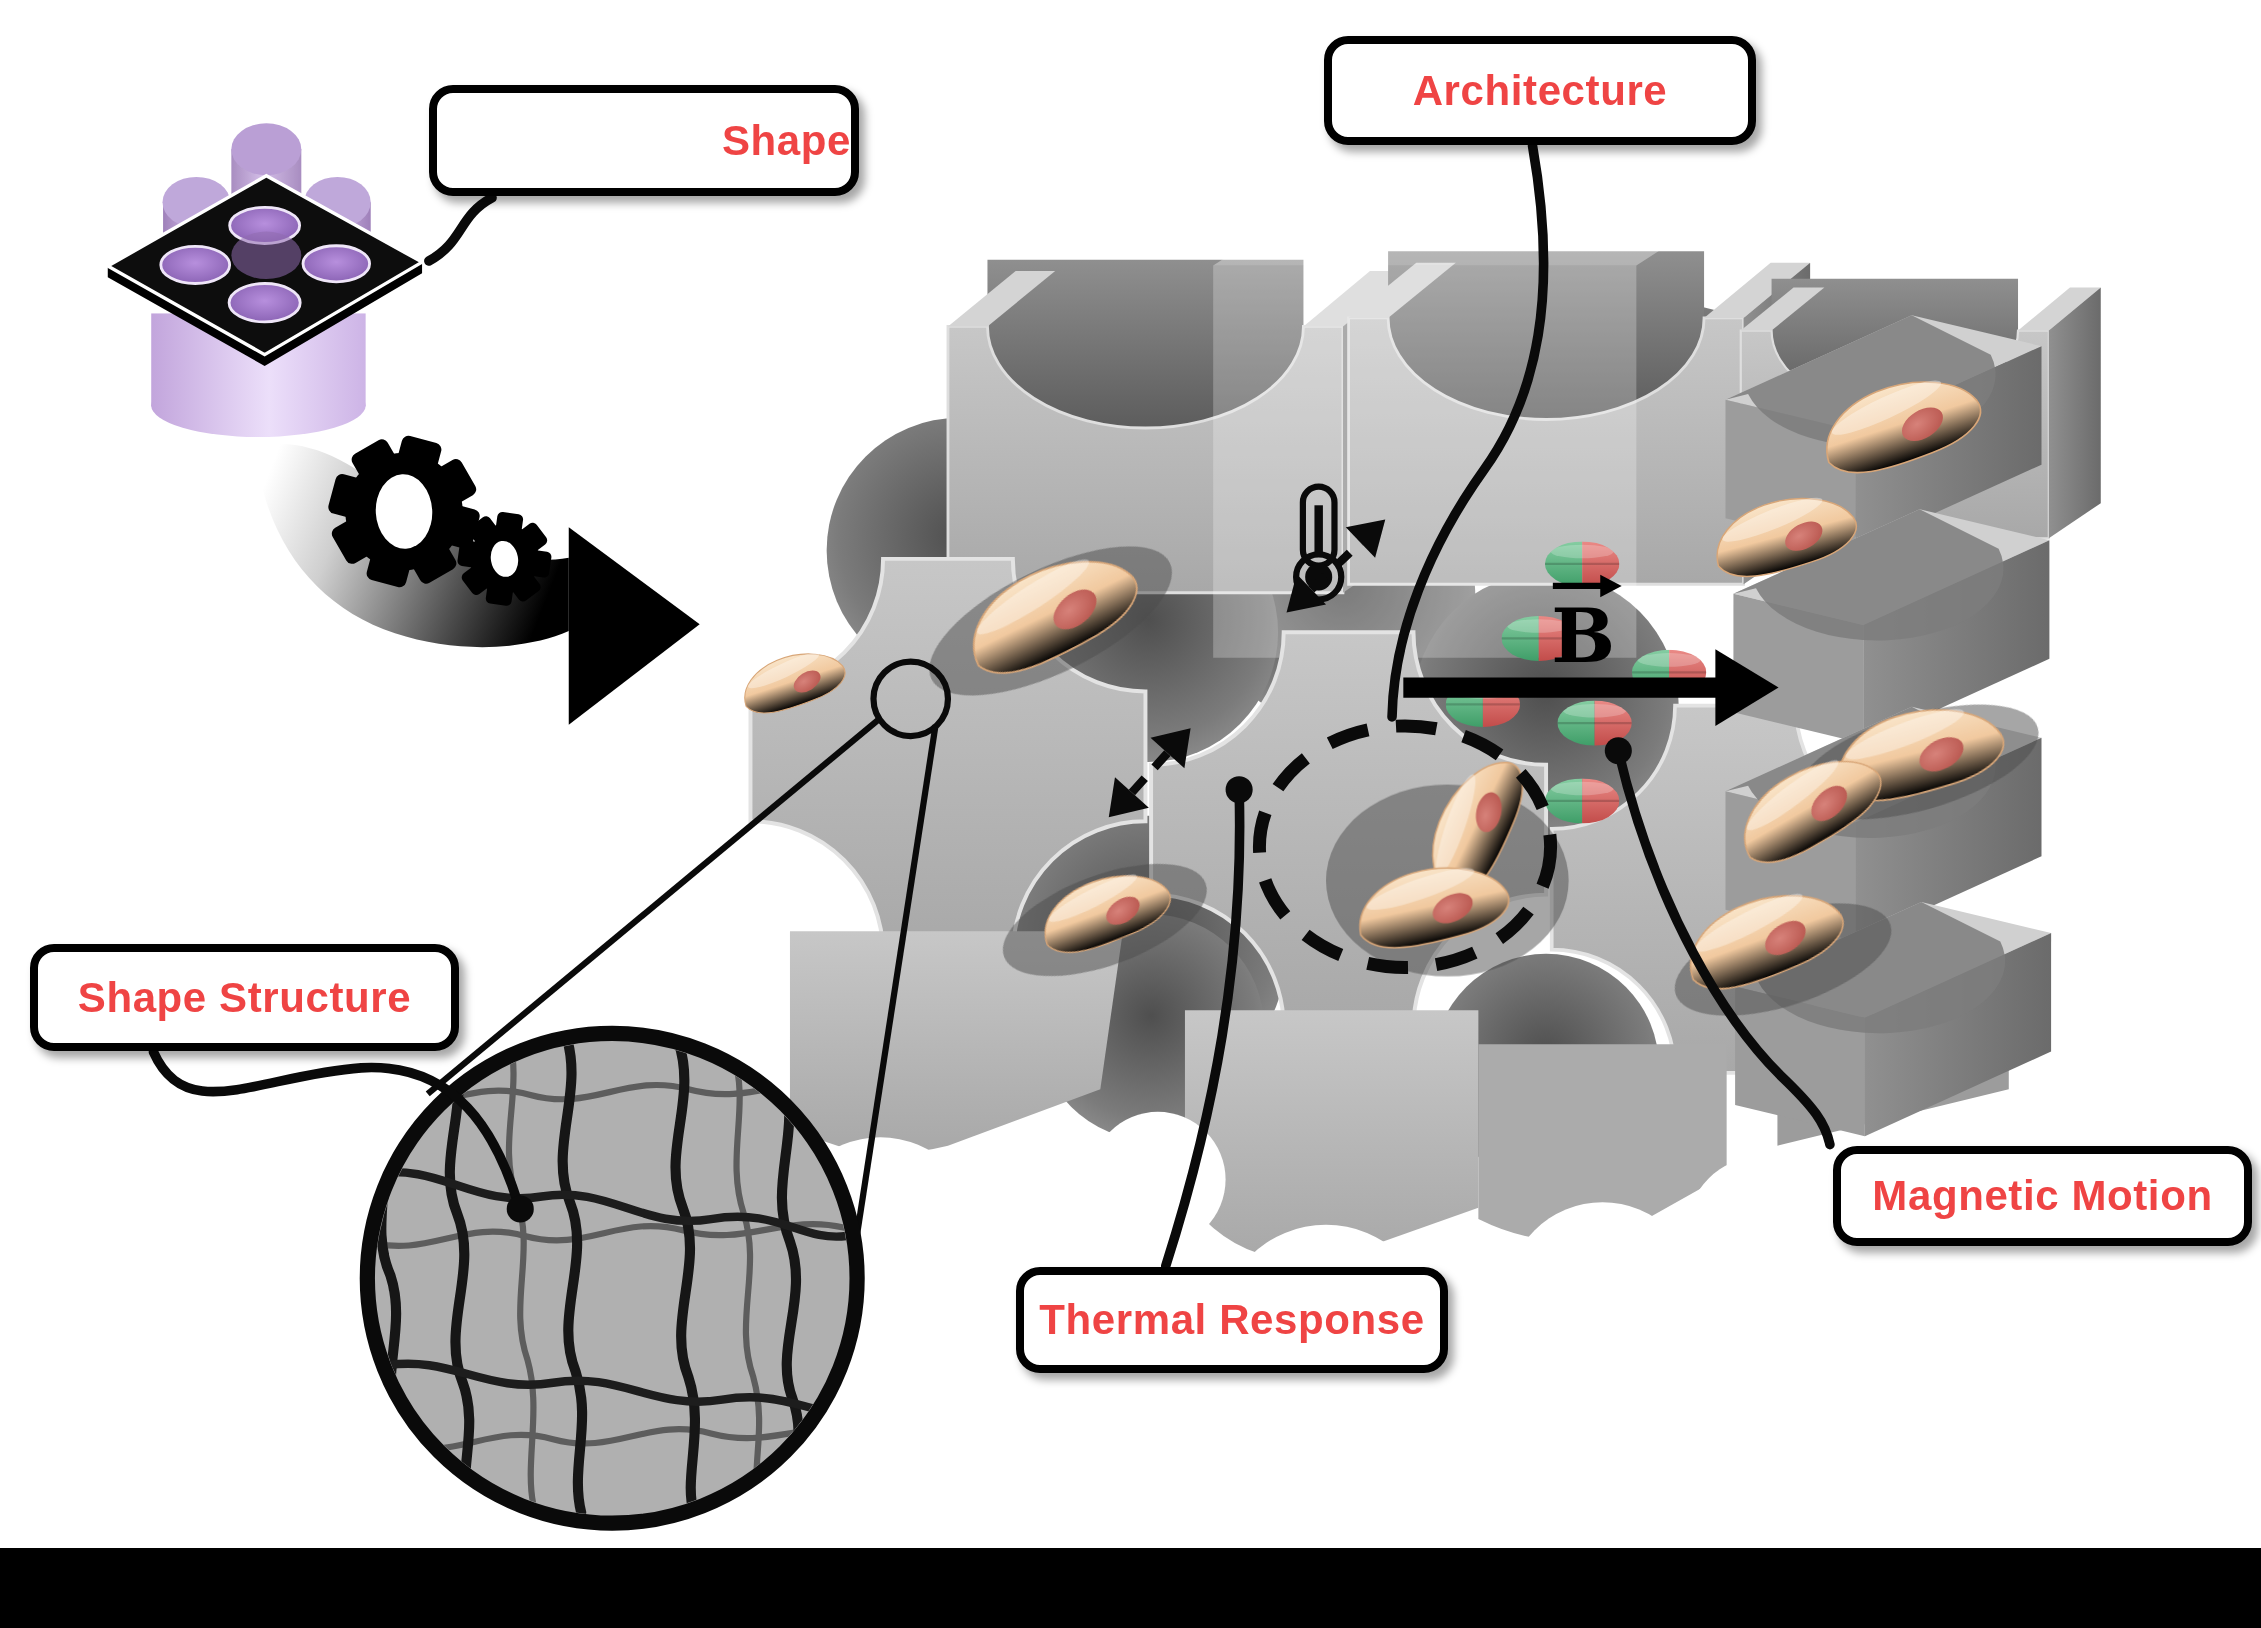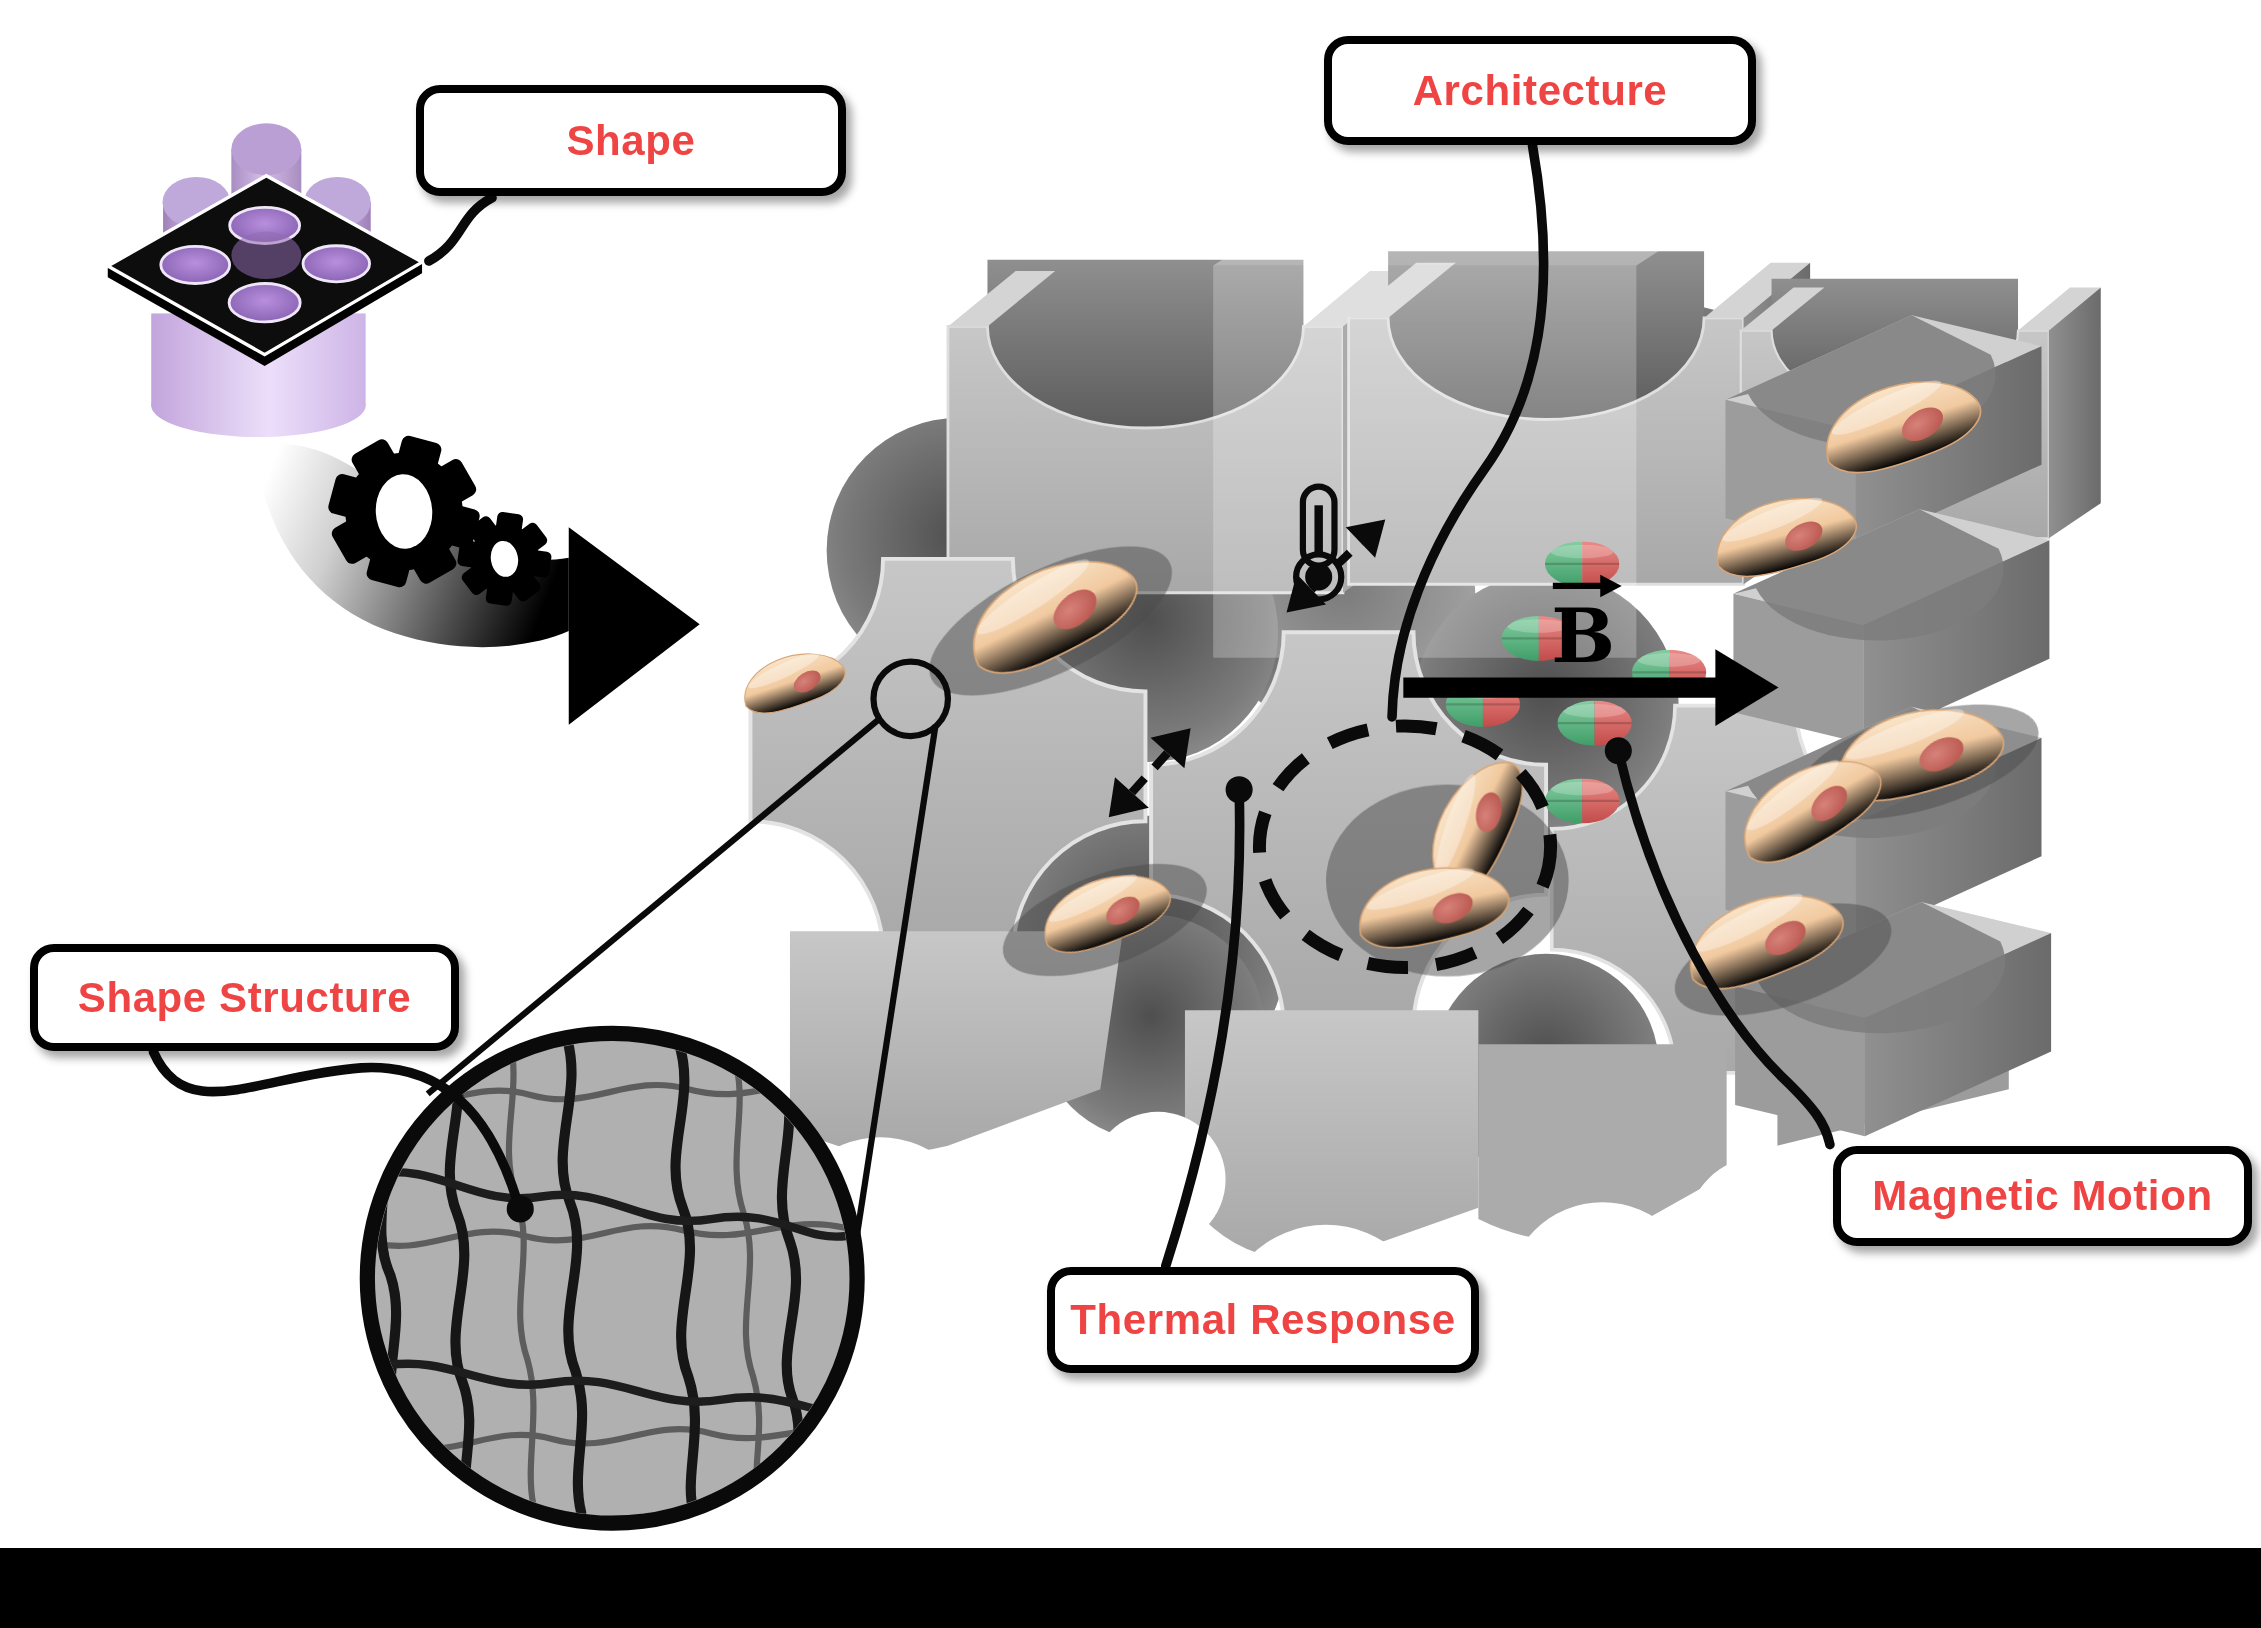--- a/index.html
+++ b/index.html
@@ -318,33 +318,33 @@
     <path d="M 2868 1330 C 2935 1615 3060 1810 3155 1905 C 3215 1962 3235 1990 3243 2028"></path>
     <path d="M 272 1864 C 330 1995 460 1905 640 1892 C 810 1882 880 2010 918 2132"></path>
   </g>
   <g fill="#0a0a0a">
     <circle cx="2196" cy="1399" r="24"></circle>
     <circle cx="2868" cy="1330" r="24"></circle>
     <circle cx="922" cy="2142" r="24"></circle>
   </g>
 </svg>
 
-<div class="callout" style="left:416px;top:85px;width:414px;height:95px;">
+<div class="callout" style="left:429px;top:85px;width:414px;height:95px;justify-content:flex-end;">
   <span>Shape</span>
 </div>
 
 <div class="callout" style="left:1324px;top:36px;width:416px;height:93px;">
   <span>Architecture</span>
 </div>
 
 <div class="callout" style="left:30px;top:944px;width:413px;height:91px;">
   <span>Shape Structure</span>
 </div>
 
-<div class="callout" style="left:1016px;top:1267px;width:416px;height:90px;margin-left:31px;">
+<div class="callout" style="left:1016px;top:1267px;width:416px;height:90px;">
   <span>Thermal Response</span>
 </div>
 
 <div class="callout" style="left:1833px;top:1146px;width:403px;height:84px;">
   <span>Magnetic Motion</span>
 </div>
 
 <div class="bottombar"></div>
 
 </div>

